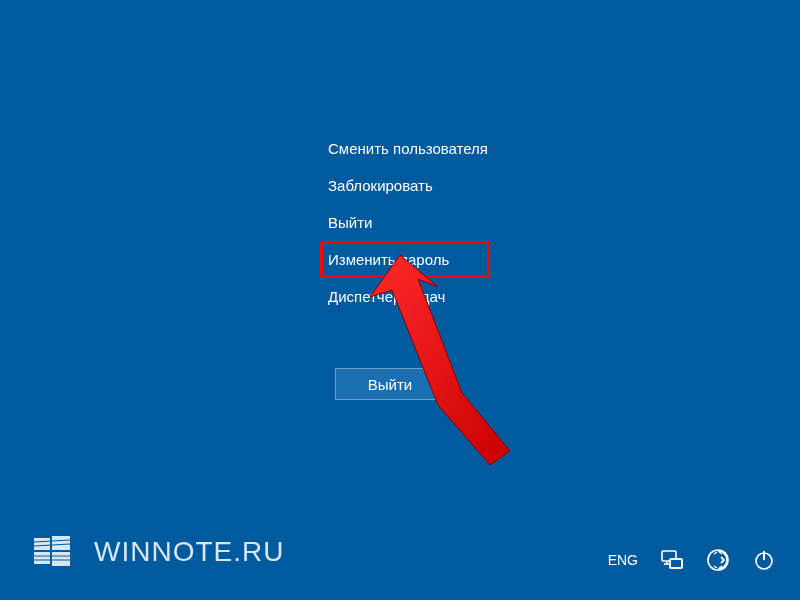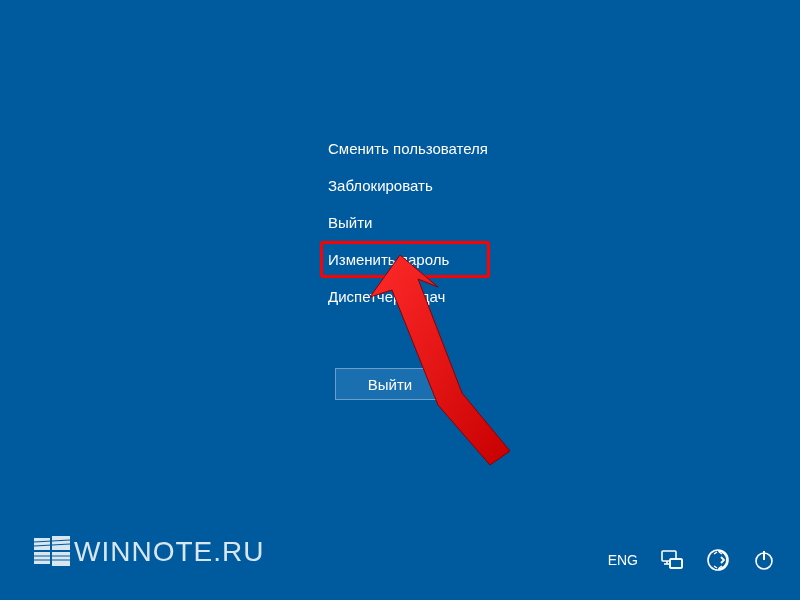--- a/index.html
+++ b/index.html
@@ -43,21 +43,21 @@
     font-family: inherit;
     text-align: center;
     cursor: pointer;
   }
   .footer-logo {
     position: absolute;
     left: 32px;
     bottom: 28px;
     display: flex;
     align-items: center;
-    gap: 2px;
+    gap: 22px;
   }
   .footer-logo svg { width: 40px; height: 40px; }
   .footer-logo-text {
     font-size: 28px;
     letter-spacing: 1px;
     font-weight: 300;
     color: #d8e6f0;
     font-family: "Segoe UI Light","Segoe UI",sans-serif;
   }
   .footer-icons {

